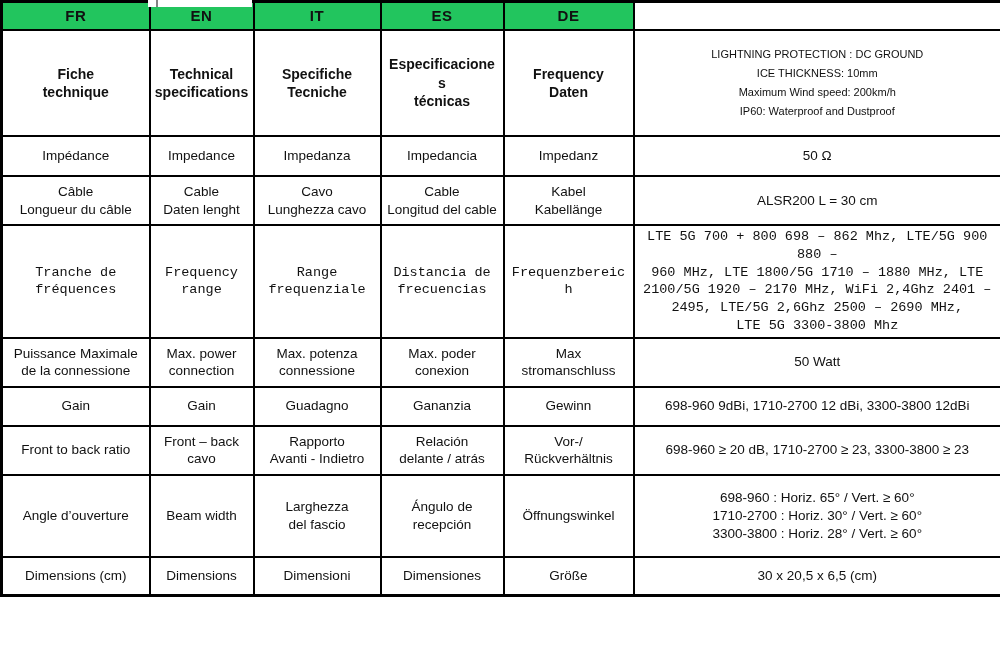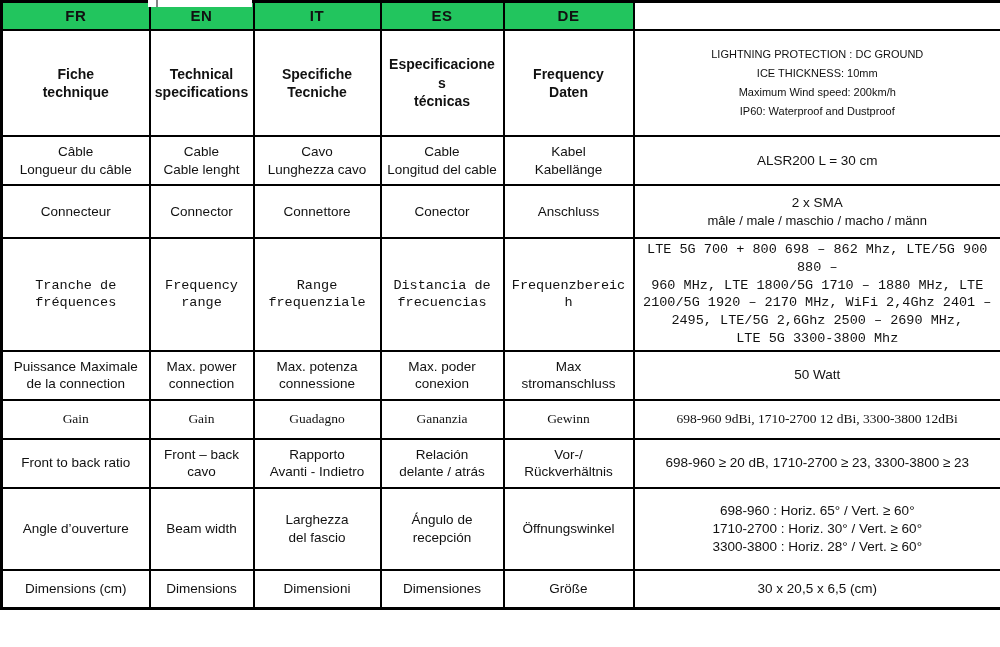--- a/index.html
+++ b/index.html
@@ -79,21 +79,21 @@
     height: 100px;
   }
   .notes-cell .note-line { display: block; }
 
   
   .row-impedance td { height: 34px; }
   .row-cable td { height: 43px; }
   .row-connector td { height: 47px; }
   .row-frequency td { height: 102px; font-family: Liberation Mono, monospace; }
   .row-power td { height: 43px; }
-  .row-gain td { height: 33px; font-family: Liberation Serif, serif; }
+  .row-gain td { height: 33px; }
   .row-ftb td { height: 43px; }
   .row-beam td { height: 76px; }
   .row-vswr td { height: 32px; }
   .row-dimensions td { height: 32px; }
 
   
   .val-freq {
     text-align: left;
     padding-left: 8px;
     padding-right: 8px;
@@ -185,56 +185,53 @@
           <span class="cell-line">Daten</span>
         </td>
         <td class="notes-cell">
           <span class="note-line">LIGHTNING PROTECTION : DC GROUND</span>
           <span class="note-line">ICE THICKNESS: 10mm</span>
           <span class="note-line">Maximum Wind speed:  200km/h</span>
           <span class="note-line">IP60: Waterproof and Dustproof</span>
         </td>
       </tr>
 
+      <tr class="row-impedance">
+        <td>Impédance</td>
+        <td>Impedance</td>
+        <td>Impedanza</td>
+        <td>Impedancia</td>
+        <td>Impedanz</td>
+        <td>50 Ω</td>
+      </tr>
 
       <tr class="row-cable">
         <td>
           <span class="cell-line">Câble</span>
           <span class="cell-line">Longueur du câble</span>
         </td>
         <td>
           <span class="cell-line">Cable</span>
-          <span class="cell-line">Cable lenght</span>
+          <span class="cell-line">Daten lenght</span>
         </td>
         <td>
           <span class="cell-line">Cavo</span>
           <span class="cell-line">Lunghezza cavo</span>
         </td>
         <td>
           <span class="cell-line">Cable</span>
           <span class="cell-line">Longitud del cable</span>
         </td>
         <td>
           <span class="cell-line">Kabel</span>
           <span class="cell-line">Kabellänge</span>
         </td>
         <td>ALSR200    L = 30 cm</td>
       </tr>
 
-      <tr class="row-connector">
-        <td>Connecteur</td>
-        <td>Connector</td>
-        <td>Connettore</td>
-        <td>Conector</td>
-        <td>Anschluss</td>
-        <td class="val-connector">
-          <span class="conn-line">2 x SMA</span>
-          <span class="conn-line sub">mâle / male / maschio / macho / männ</span>
-        </td>
-      </tr>
 
       <tr class="row-frequency">
         <td>
           <span class="cell-line">Tranche de</span>
           <span class="cell-line">fréquences</span>
         </td>
         <td>
           <span class="cell-line">Frequency</span>
           <span class="cell-line">range</span>
         </td>
@@ -252,21 +249,21 @@
           <span class="cell-line">960 MHz, LTE 1800/5G 1710 – 1880 MHz, LTE</span>
           <span class="cell-line">2100/5G  1920 – 2170 MHz, WiFi 2,4Ghz 2401 –</span>
           <span class="cell-line">2495, LTE/5G 2,6Ghz 2500 – 2690 MHz,</span>
           <span class="cell-line">LTE 5G 3300-3800 Mhz</span>
         </td>
       </tr>
 
       <tr class="row-power">
         <td>
           <span class="cell-line">Puissance Maximale</span>
-          <span class="cell-line">de la connection</span>
+          <span class="cell-line">de la connessione</span>
         </td>
         <td>
           <span class="cell-line">Max. power</span>
           <span class="cell-line">connection</span>
         </td>
         <td>
           <span class="cell-line">Max. potenza</span>
           <span class="cell-line">connessione</span>
         </td>
         <td>

